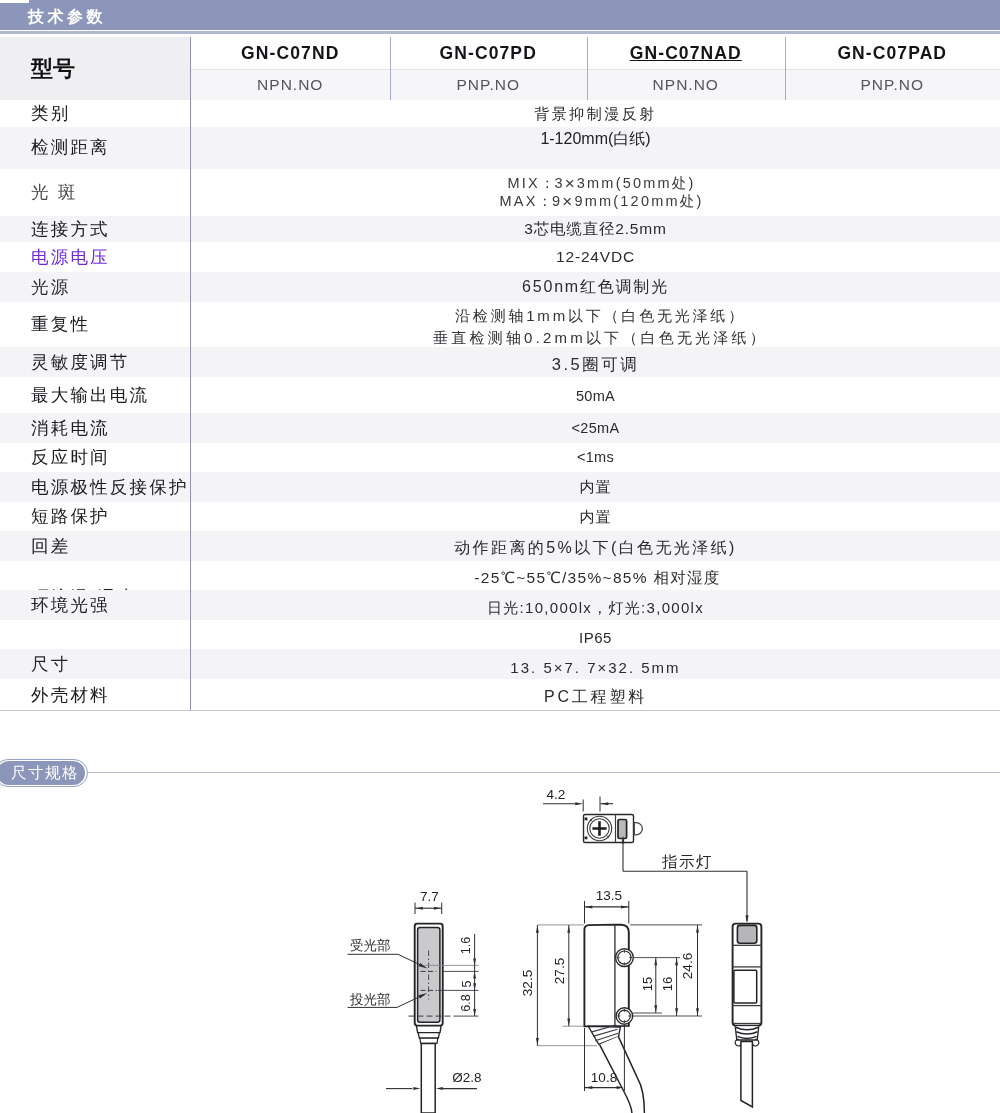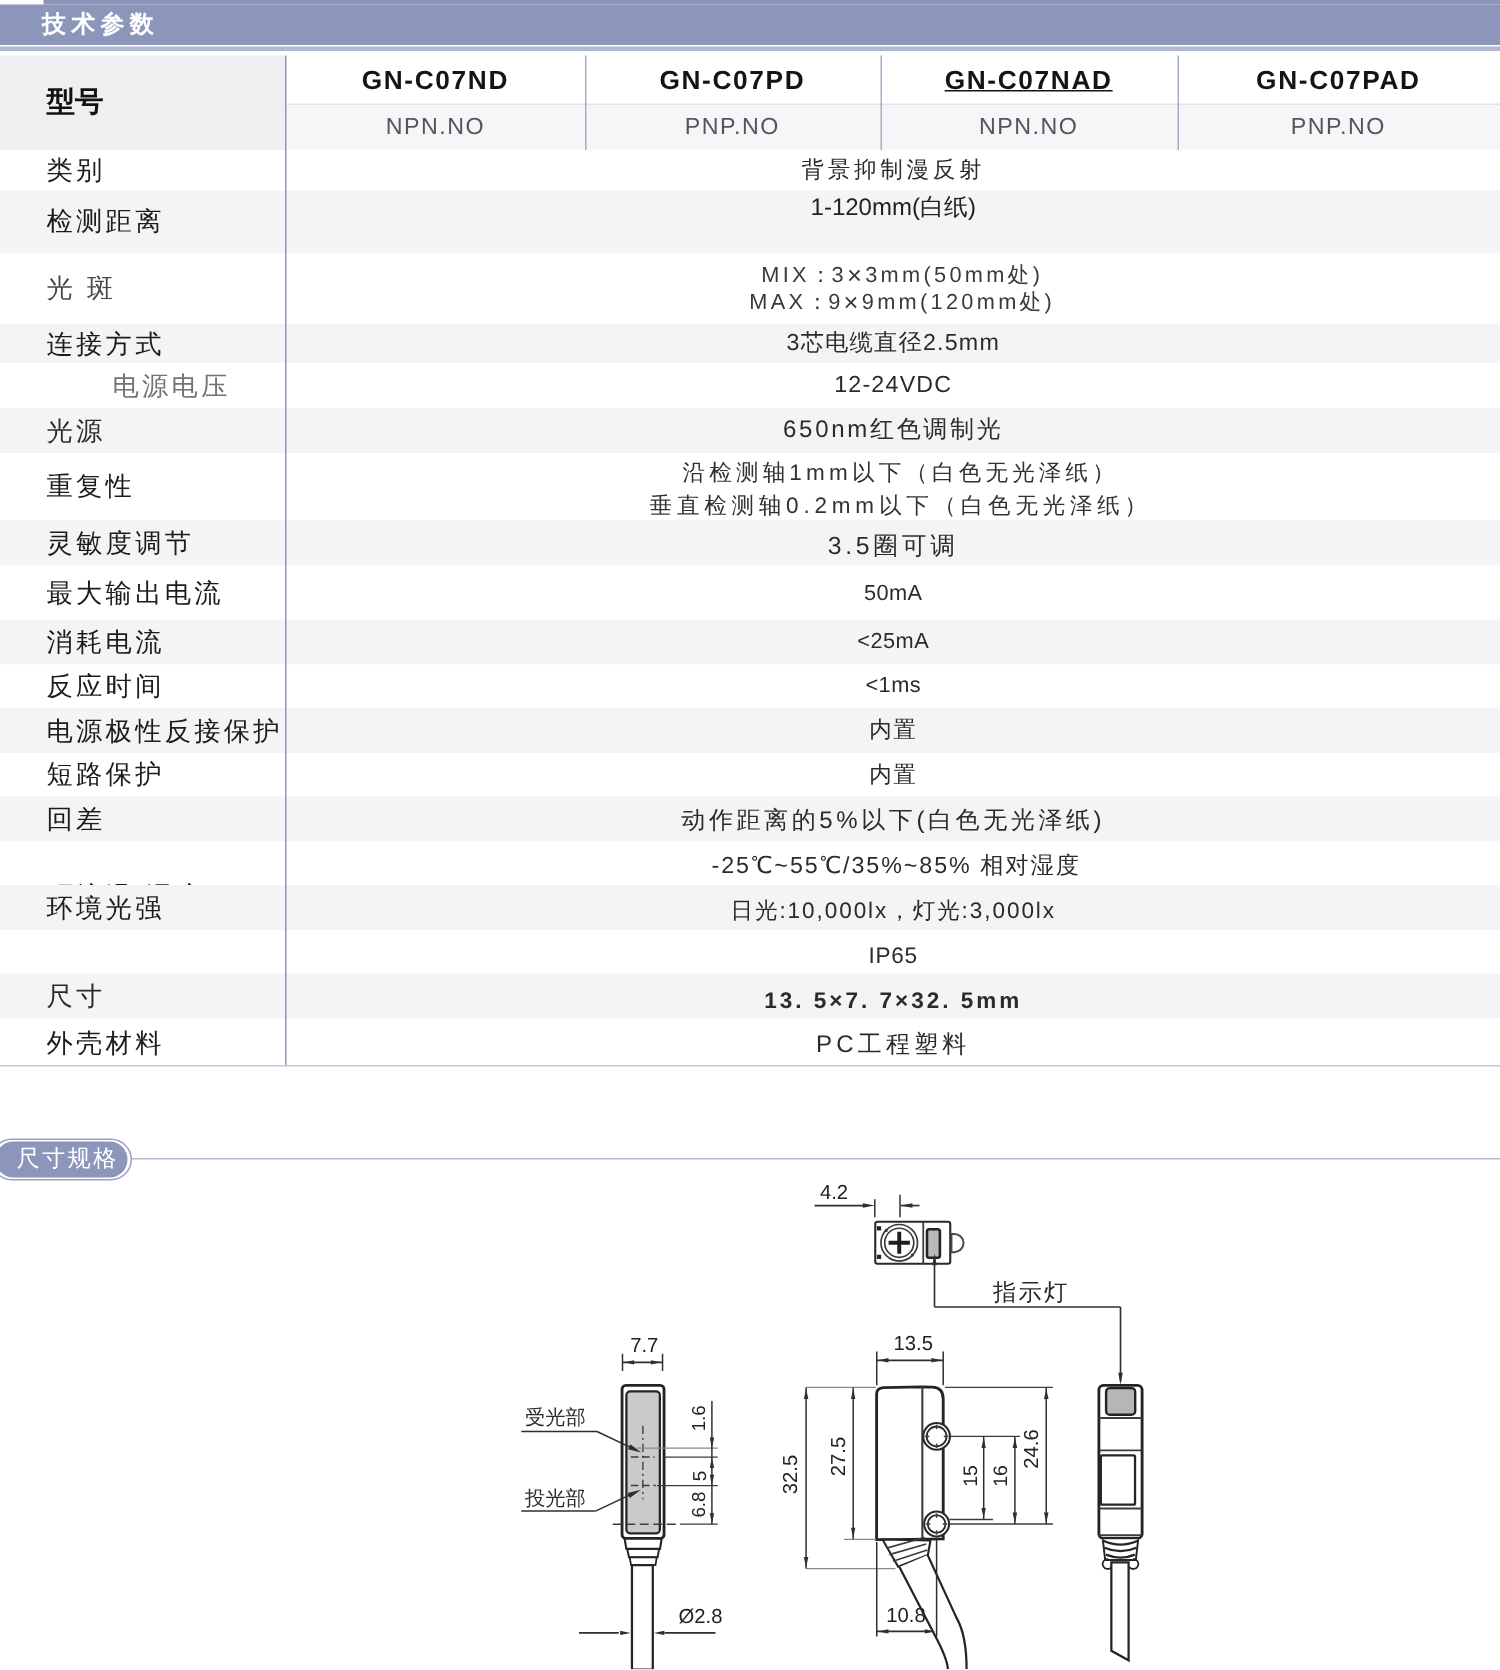--- a/index.html
+++ b/index.html
@@ -14,21 +14,21 @@
 </style></head><body>
 <div id="page">
 
 <div class="abs" style="left:0;top:3px;width:1000px;height:27px;background:#8C96BA;"></div>
 <div class="abs" style="left:29px;top:0;width:971px;height:3px;background:#8C96BA;"></div>
 <div class="abs" style="left:28px;top:3px;height:27px;line-height:28px;color:#fff;font-weight:bold;font-size:16px;letter-spacing:3.5px;">技术参数</div>
 
 <div class="abs" style="left:0;top:31px;width:1000px;height:2.5px;background:#b2b8cf;"></div>
 
 <div class="abs" style="left:0;top:37px;width:190px;height:63px;background:#efeff2;"></div>
-<div class="abs" style="left:31px;top:37px;height:63px;line-height:64px;font-size:19px;font-weight:bold;color:#111;">型号</div>
+<div class="abs" style="left:31px;top:37px;height:63px;line-height:64px;font-size:22px;font-weight:bold;color:#111;">型号</div>
 
 <div class="abs" style="left:191px;top:37px;width:809px;height:32.5px;background:#fff;"></div>
 
 <div class="abs" style="left:191px;top:69.5px;width:809px;height:30.5px;background:#f6f6f8;"></div>
 
 <div class="abs" style="left:191px;top:37px;width:198.5px;height:32.5px;line-height:33px;text-align:center;font-weight:bold;font-size:17.5px;color:#141416;letter-spacing:1.1px;">GN-C07ND</div>
 <div class="abs" style="left:191px;top:69.5px;width:198.5px;height:30.5px;line-height:30px;text-align:center;font-size:15.5px;color:#54565c;letter-spacing:1px;">NPN.NO</div>
 
 <div class="abs" style="left:389.5px;top:37px;width:197.5px;height:32.5px;line-height:33px;text-align:center;font-weight:bold;font-size:17.5px;color:#141416;letter-spacing:1.1px;">GN-C07PD</div>
 <div class="abs" style="left:389.5px;top:69.5px;width:197.5px;height:30.5px;line-height:30px;text-align:center;font-size:15.5px;color:#54565c;letter-spacing:1px;">PNP.NO</div>
@@ -56,21 +56,21 @@
 <div class="abs" style="left:0;top:168.5px;width:1000px;height:47.0px;background:#ffffff;"></div>
 <div class="lbl" style="top:183.8px;color:#48484a;">光 斑</div>
 <div class="val" style="top:175.3px;font-size:14.5px;color:#3a3a3c;letter-spacing:2.2px;transform:translateX(6px);">MIX<span class="fw">：</span>3<span class="xx">×</span>3mm(50mm处)</div>
 <div class="val" style="top:193.3px;font-size:14.5px;color:#3a3a3c;letter-spacing:2.2px;transform:translateX(6px);">MAX<span class="fw">：</span>9<span class="xx">×</span>9mm(120mm处)</div>
 
 <div class="abs" style="left:0;top:215.5px;width:1000px;height:26.5px;background:#f4f4f7;"></div>
 <div class="lbl" style="top:220.6px;color:#1c1c1e;">连接方式</div>
 <div class="val" style="top:220.6px;font-size:15.5px;color:#2b2b2d;letter-spacing:0.8px;">3芯电缆直径2.5mm</div>
 
 <div class="abs" style="left:0;top:242.0px;width:1000px;height:30.0px;background:#ffffff;"></div>
-<div class="lbl" style="top:248.8px;color:#737373;margin-left:44px;">电源电压</div>
+<div class="lbl" style="top:248.8px;color:#6d28d9;">电源电压</div>
 <div class="val" style="top:248.9px;font-size:15.5px;color:#2b2b2d;letter-spacing:0.8px;">12-24VDC</div>
 
 <div class="abs" style="left:0;top:272.0px;width:1000px;height:30.0px;background:#f4f4f7;"></div>
 <div class="lbl" style="top:278.8px;color:#2a2a2c;">光源</div>
 <div class="val" style="top:278.7px;font-size:16px;color:#2b2b2d;letter-spacing:1.8px;">650nm红色调制光</div>
 
 <div class="abs" style="left:0;top:302.0px;width:1000px;height:45.0px;background:#ffffff;"></div>
 <div class="lbl" style="top:316.3px;color:#1c1c1e;">重复性</div>
 <div class="val" style="top:308.0px;font-size:15px;color:#323234;letter-spacing:2.8px;transform:translateX(5px);">沿检测轴1mm以下（白色无光泽纸）</div>
 <div class="val" style="top:329.5px;font-size:15px;color:#323234;letter-spacing:3.2px;transform:translateX(5px);">垂直检测轴0.2mm以下（白色无光泽纸）</div>
@@ -110,21 +110,21 @@
 <div class="abs" style="left:0;top:589.5px;width:1000px;height:30.5px;background:#f4f4f7;"></div>
 <div class="lbl" style="top:596.5px;color:#1c1c1e;">环境光强</div>
 <div class="val" style="top:600.2px;font-size:15px;color:#2b2b2d;letter-spacing:1.3px;">日光:10,000lx，灯光:3,000lx</div>
 
 <div class="abs" style="left:0;top:620.0px;width:1000px;height:28.5px;background:#ffffff;"></div>
 <div class="lbl" style="top:650px;color:#000000;">IP防护等级</div>
 <div class="val" style="top:630.2px;font-size:15px;color:#2b2b2d;letter-spacing:0.5px;">IP65</div>
 
 <div class="abs" style="left:0;top:648.5px;width:1000px;height:30.5px;background:#f4f4f7;"></div>
 <div class="lbl" style="top:655.5px;color:#2a2a2c;">尺寸</div>
-<div class="val" style="top:659.7px;font-size:15px;color:#2b2b2d;letter-spacing:2px;font-weight:bold;">13. 5×7. 7×32. 5mm</div>
+<div class="val" style="top:659.7px;font-size:15px;color:#2b2b2d;letter-spacing:2px;">13. 5×7. 7×32. 5mm</div>
 
 <div class="abs" style="left:0;top:679.0px;width:1000px;height:32.0px;background:#ffffff;"></div>
 <div class="lbl" style="top:686.8px;color:#1c1c1e;">外壳材料</div>
 <div class="val" style="top:689.2px;font-size:16px;color:#2b2b2d;letter-spacing:2.8px;">PC工程塑料</div>
 
 <div class="abs" style="left:189.8px;top:37px;width:1.6px;height:674px;background:#9094bd;"></div>
 
 <div class="abs" style="left:0;top:709.5px;width:1000px;height:1.6px;background:#c3c6d6;"></div>
 
 <div class="abs" style="left:86px;top:771.5px;width:914px;height:1.5px;background:#b4bad0;"></div>

